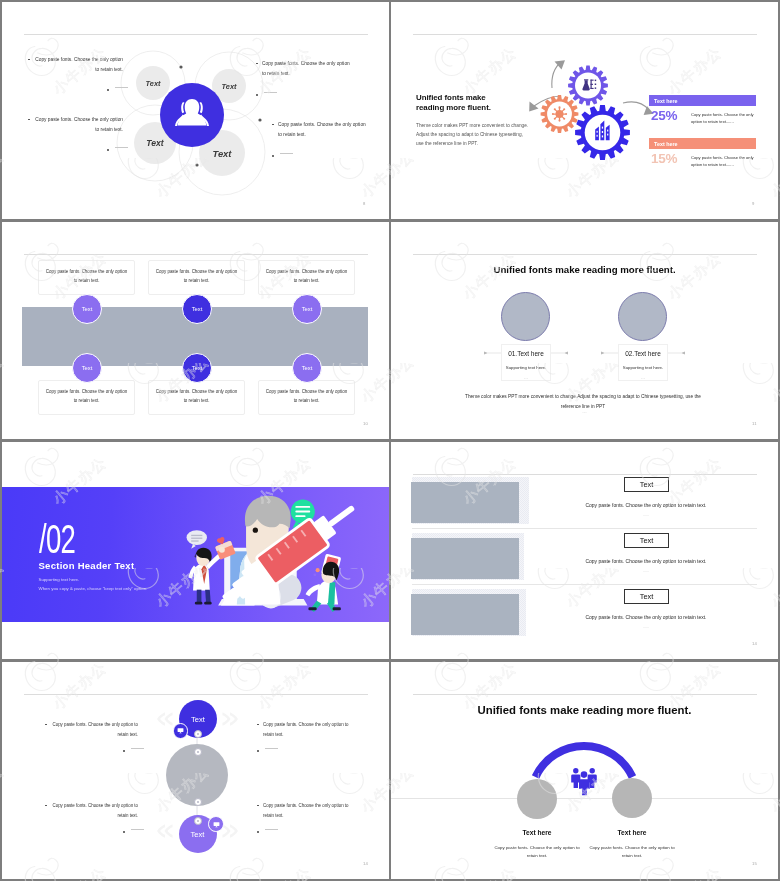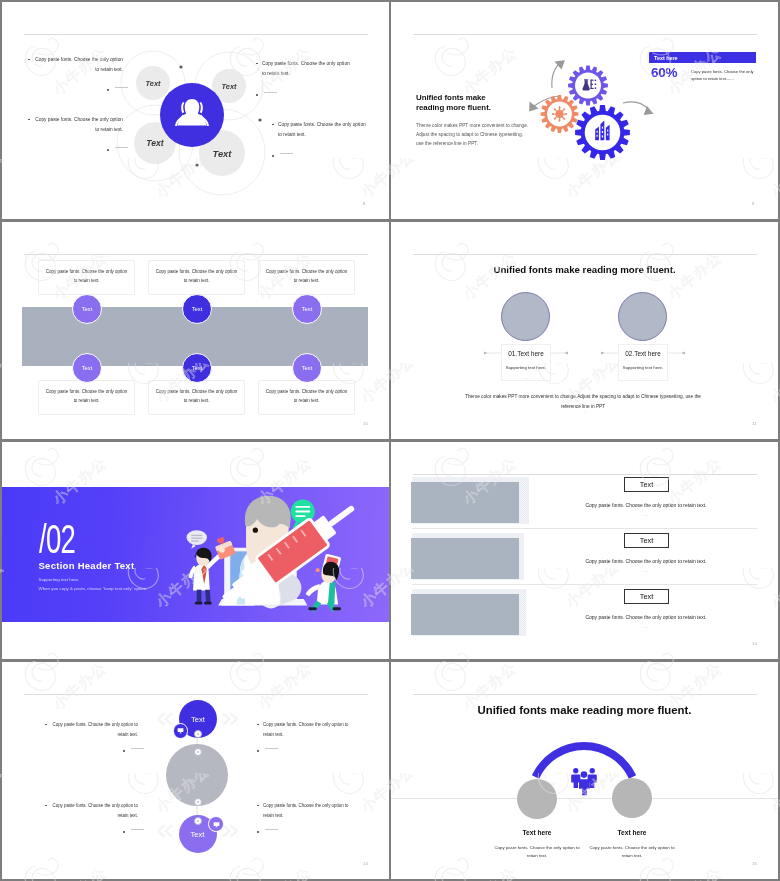--- a/index.html
+++ b/index.html
@@ -220,26 +220,35 @@
         <rect x="205.5" y="128.8" width="1.2" height="1.9" fill="#fff"></rect>
         <rect x="205.5" y="132.8" width="1.2" height="1.9" fill="#fff"></rect>
         <rect x="210.8" y="124.6" width="1.3" height="2.0" fill="#fff"></rect>
         <rect x="210.8" y="129.0" width="1.3" height="2.0" fill="#fff"></rect>
         <rect x="210.8" y="133.4" width="1.3" height="2.0" fill="#fff"></rect>
         <rect x="216.1" y="127.6" width="1.2" height="1.9" fill="#fff"></rect>
         <rect x="216.1" y="131.6" width="1.2" height="1.9" fill="#fff"></rect>
       </g>
     </svg>
 
-    <div class="barwrap" style="left:258px;top:50px;">
-      <div class="bar" style="background:#3d2fe3;">
+    <div class="barwrap" style="left:258px;top:93px;">
+      <div class="bar" style="background:#7a63ee;">
           <span>Text here</span>
         </div>
       <div style="display:flex;align-items:flex-start;padding-top:3px;padding-left:2px;">
-        <div class="pct" style="color:#3d2fe3;width:37px;">60%</div>
+        <div class="pct" style="color:#7a63ee;width:37px;">25%</div>
+        <div class="pcttxt" style="flex:1;padding-left:3px;">Copy paste fonts. Choose the only option to retain text.......</div>
+      </div>
+    </div>
+    <div class="barwrap" style="left:258px;top:136px;">
+      <div class="bar" style="background:#f59078;">
+          <span>Text here</span>
+        </div>
+      <div style="display:flex;align-items:flex-start;padding-top:3px;padding-left:2px;">
+        <div class="pct" style="color:#f2c4b4;width:37px;">15%</div>
         <div class="pcttxt" style="flex:1;padding-left:3px;">Copy paste fonts. Choose the only option to retain text.......</div>
       </div>
     </div>
   </div>
 
   <div class="slide c0 r1">
     <div class="hdr-rule"></div>
     <div class="pnum">10</div>
     <div class="band" style="left:20px;top:85px;width:346px;height:59px;"></div>
 

